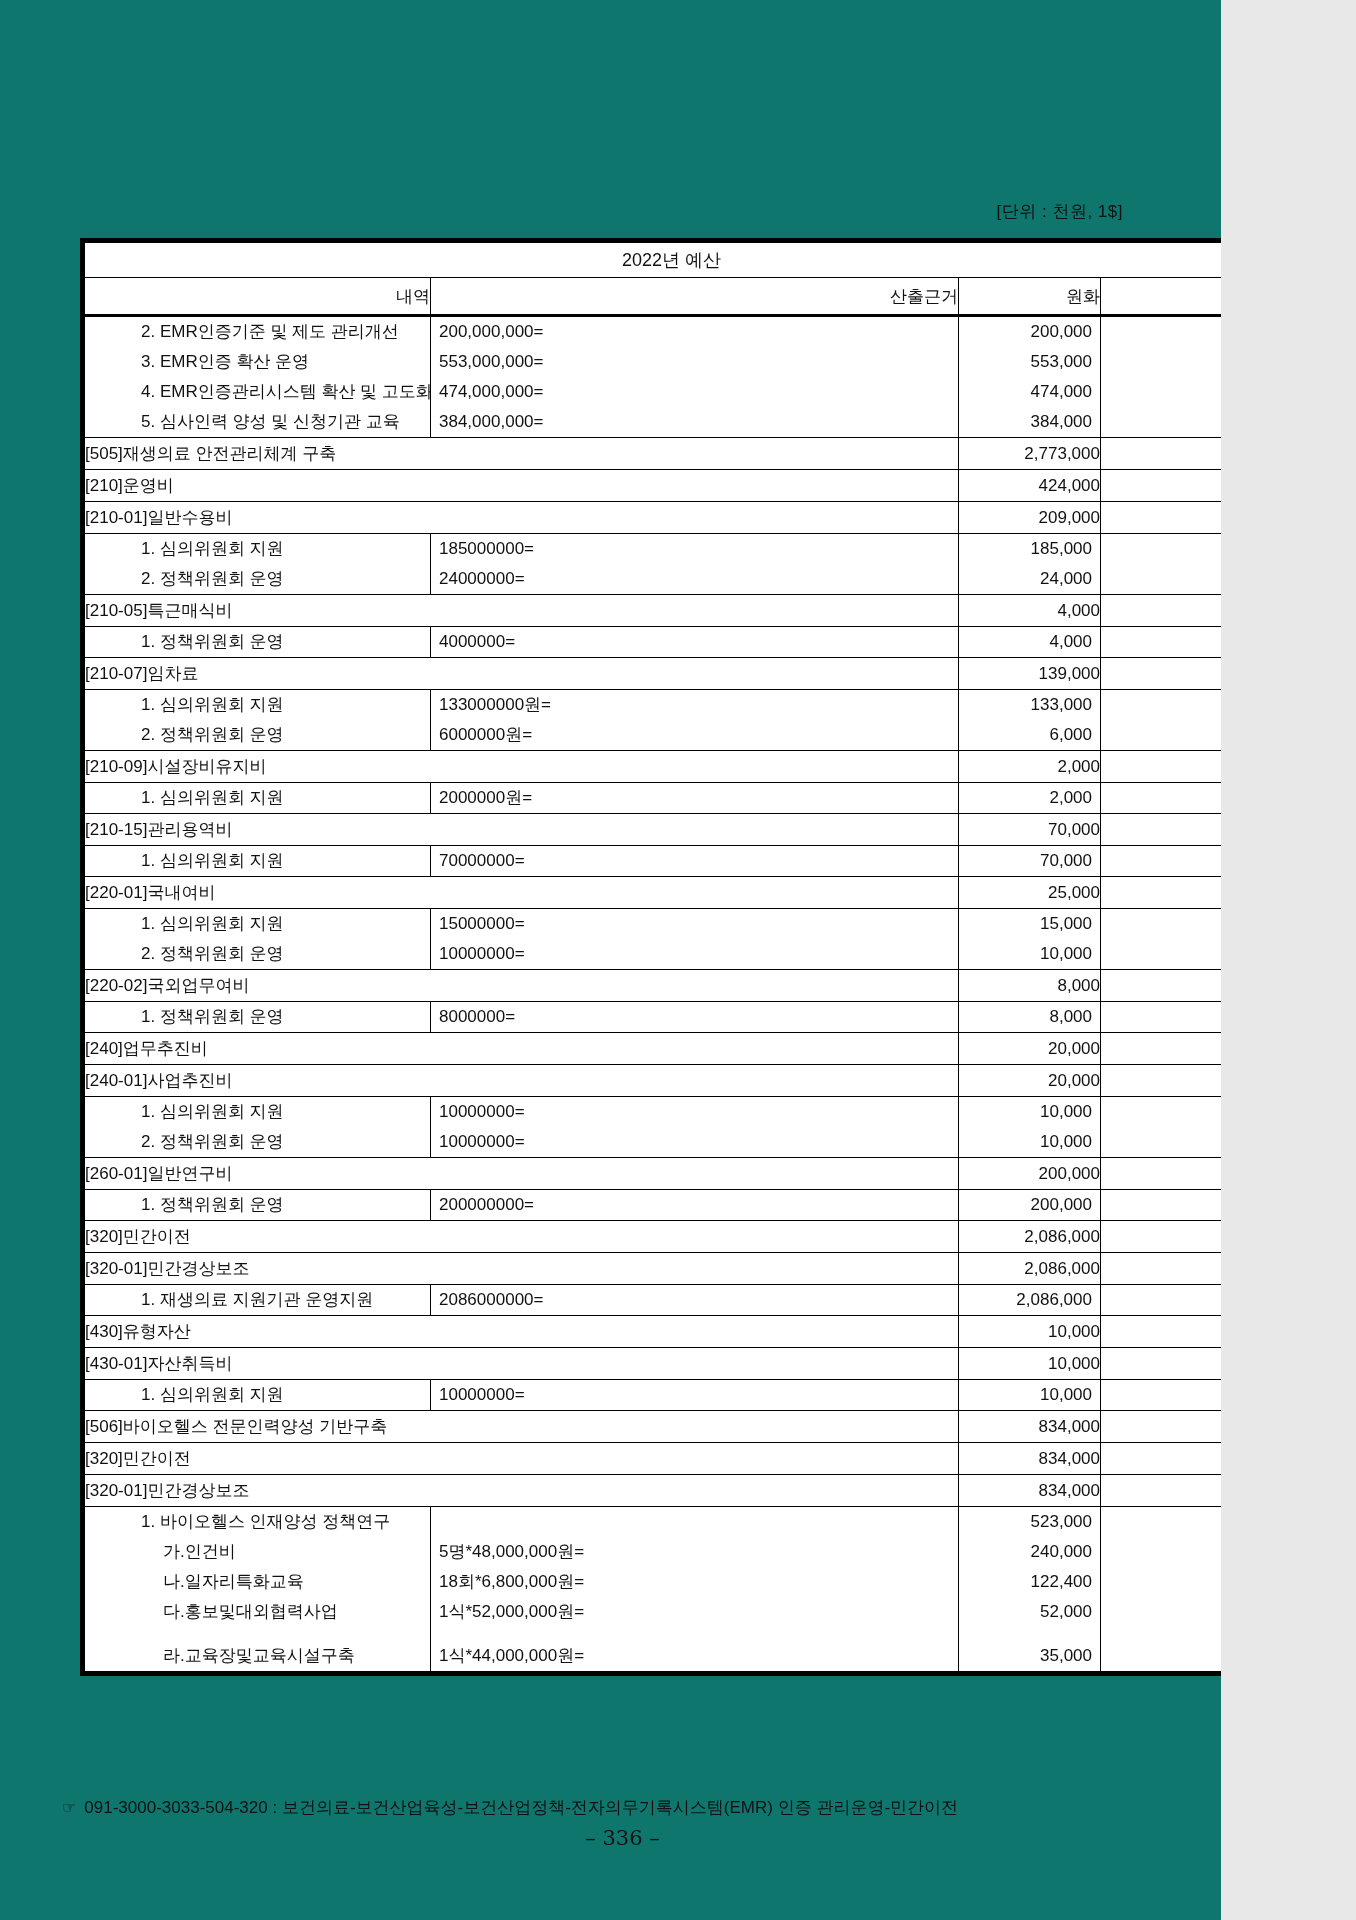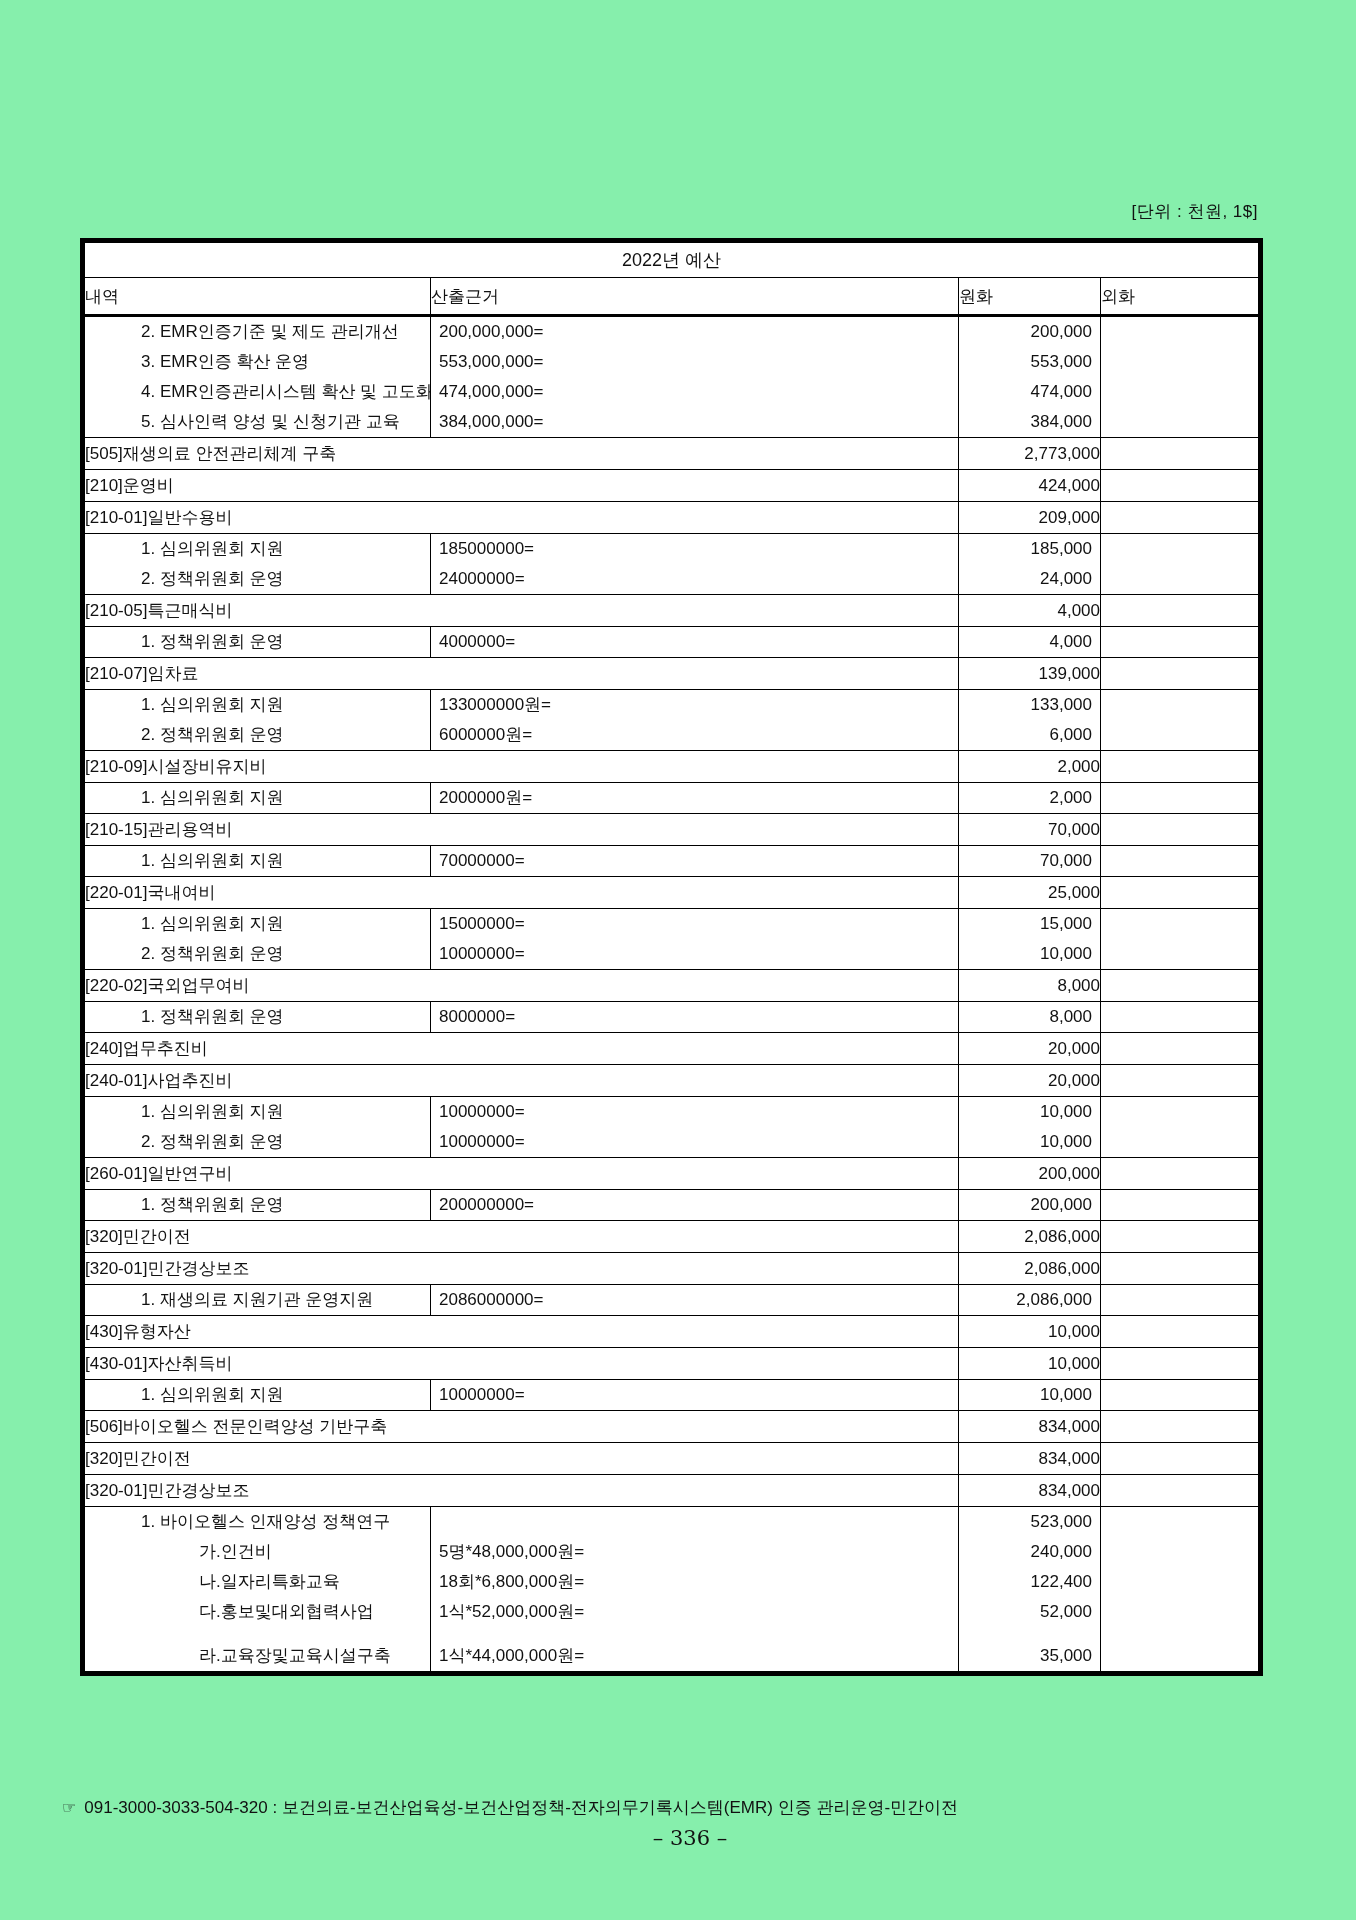--- a/index.html
+++ b/index.html
@@ -1,19 +1,19 @@
 <!DOCTYPE html>
 <html><head>
 <meta charset="utf-8">
 <style>
   html,body{margin:0;padding:0;background:#e8e8e8;}
   .page{
     position:relative;
-    width:1356px;height:1920px;
-    background:#86efac;
+    width:1221px;height:1920px;
+    background:#0f766e;
     font-family:"Liberation Sans","DejaVu Sans",sans-serif;
     color:#111;
     overflow:hidden;
   }
   .unit-note{
     position:absolute;
     top:200px;
     right:98px;
     font-size:17px;
     letter-spacing:0.5px;
@@ -36,34 +36,34 @@
   }
   table.budget{border:5px solid #000000;}
   tr.title-row td{
     height:34px;
     text-align:center;
     font-size:18px;
     border-bottom:1.5px solid #000;
   }
   tr.header-row td{
     height:36px;
-    text-align:left;
+    text-align:right;
     font-size:17px;
     border-bottom:3px solid #000;
   }
   tr.cat td{height:31px;vertical-align:middle;}
   td.name-cell{white-space:nowrap;}
   .ind-1{padding-left:30px;}
   .ind-2{padding-left:38px;}
   .ind-3{padding-left:47px;}
   td.detail-cell{vertical-align:top;padding-top:5px;padding-bottom:5px;}
   .line{height:30px;line-height:30px;white-space:nowrap;}
   .line.gap{margin-top:14px;}
   .line.ind-detail{padding-left:56px;}
-  .line.ind-sub{padding-left:78px;margin-left:36px;}
+  .line.ind-sub{padding-left:78px;}
   .basis-line{padding-left:8px;}
   .num-line{padding-right:8px;text-align:right;}
   td.krw-cell{text-align:right;padding-right:8px;}
   td.fx-cell{background:#fff;}
   .footnote{
     position:absolute;
     left:62px;top:1796px;
     font-size:17px;
     color:#111;
     white-space:nowrap;

